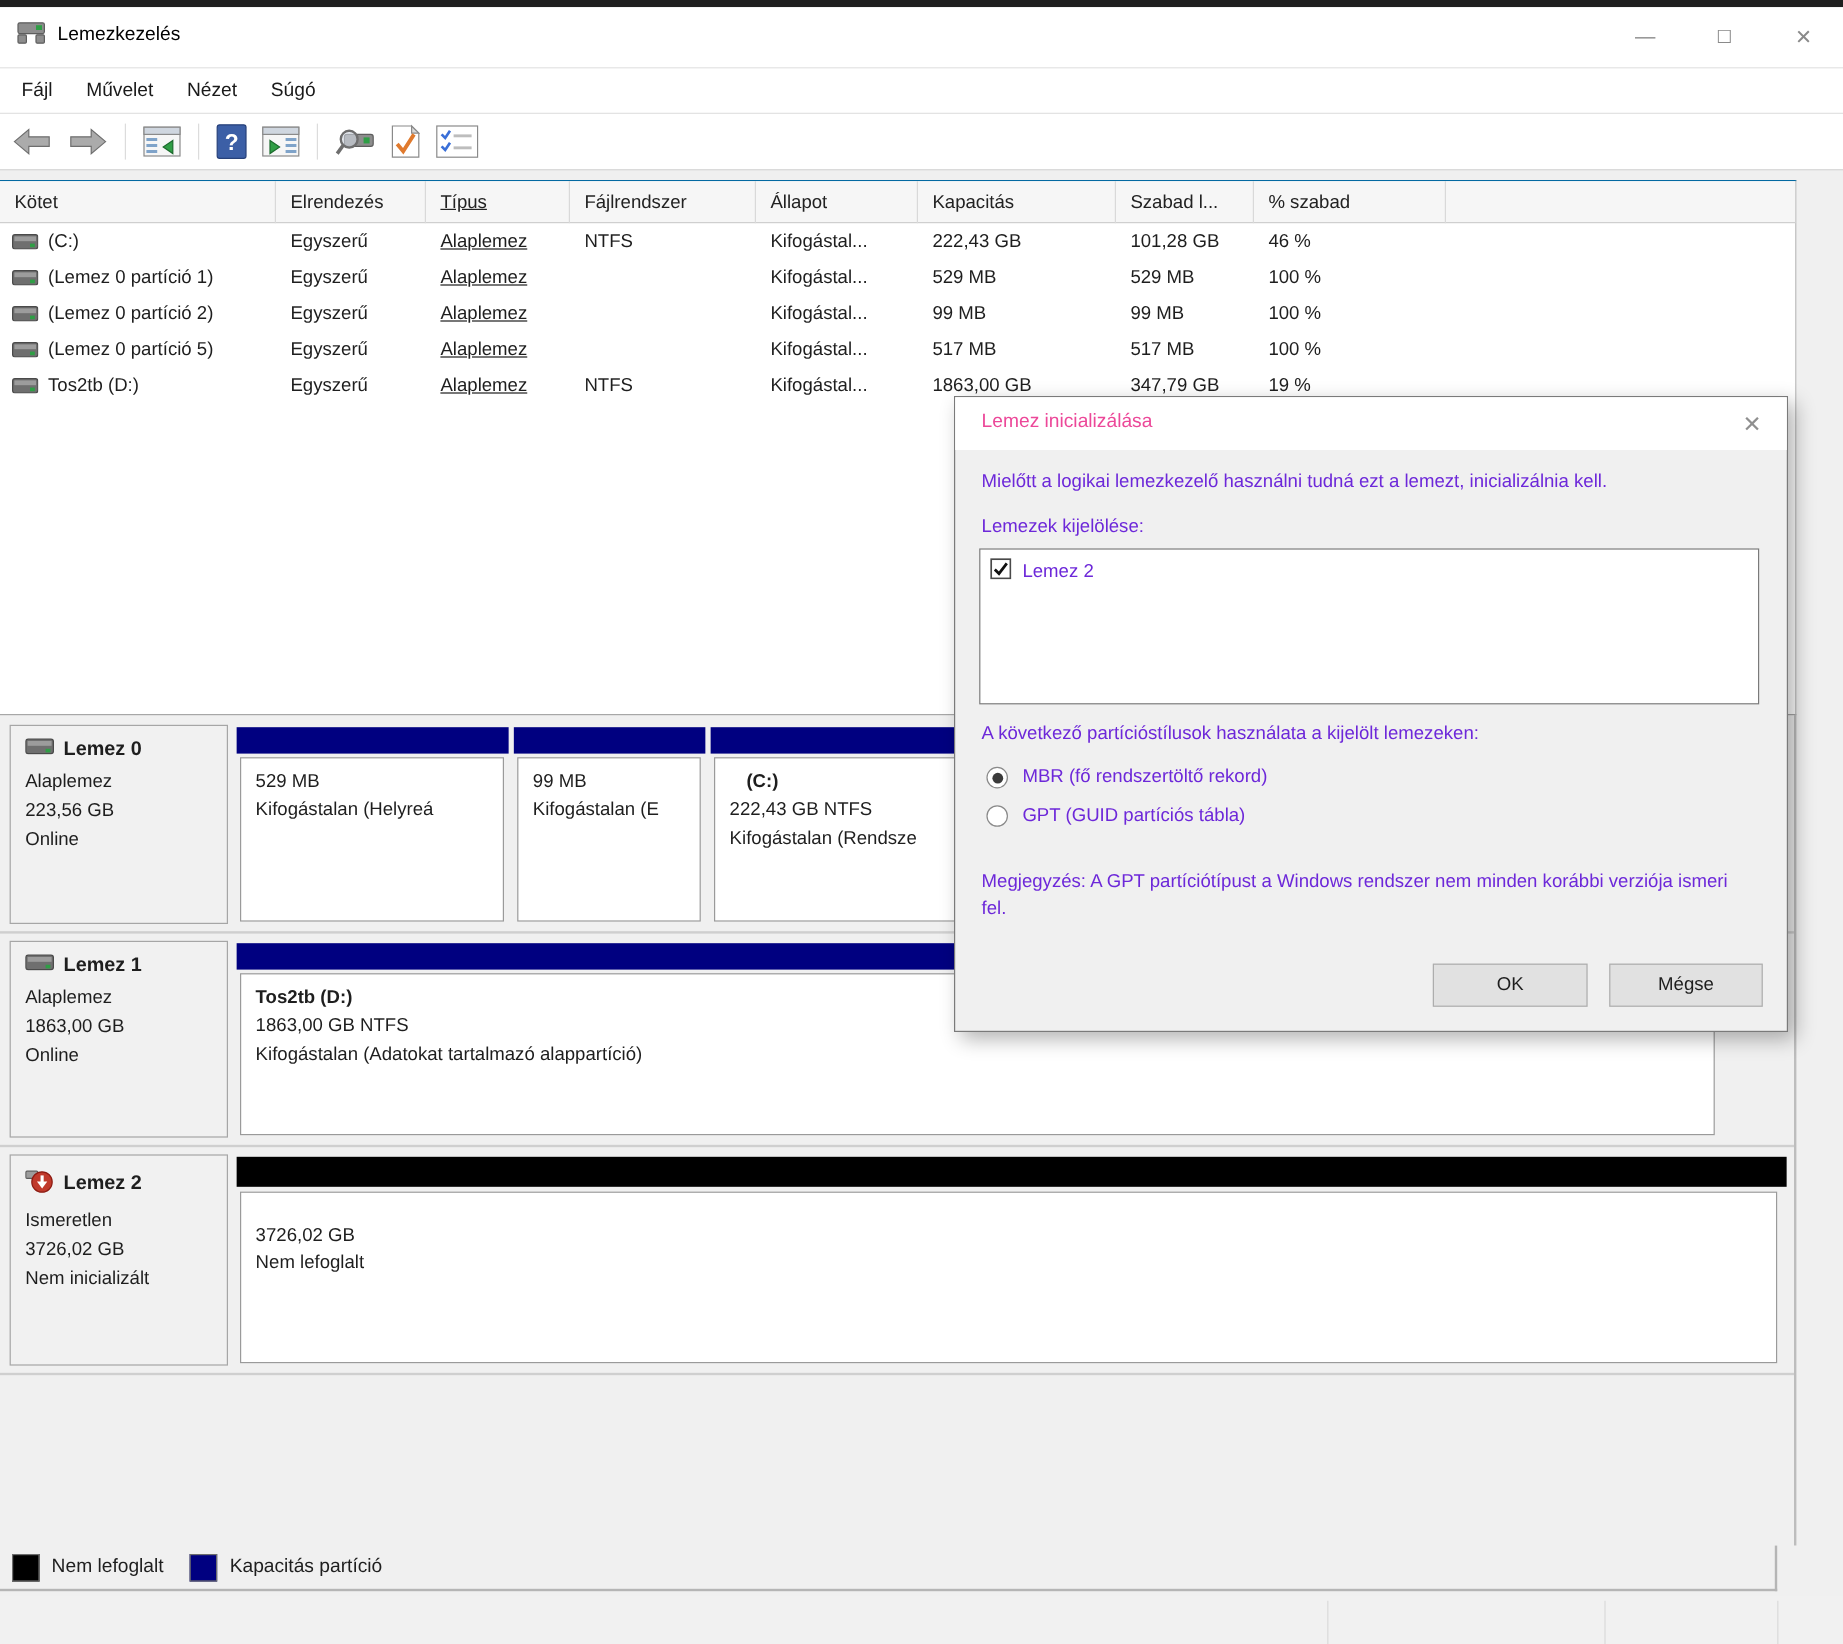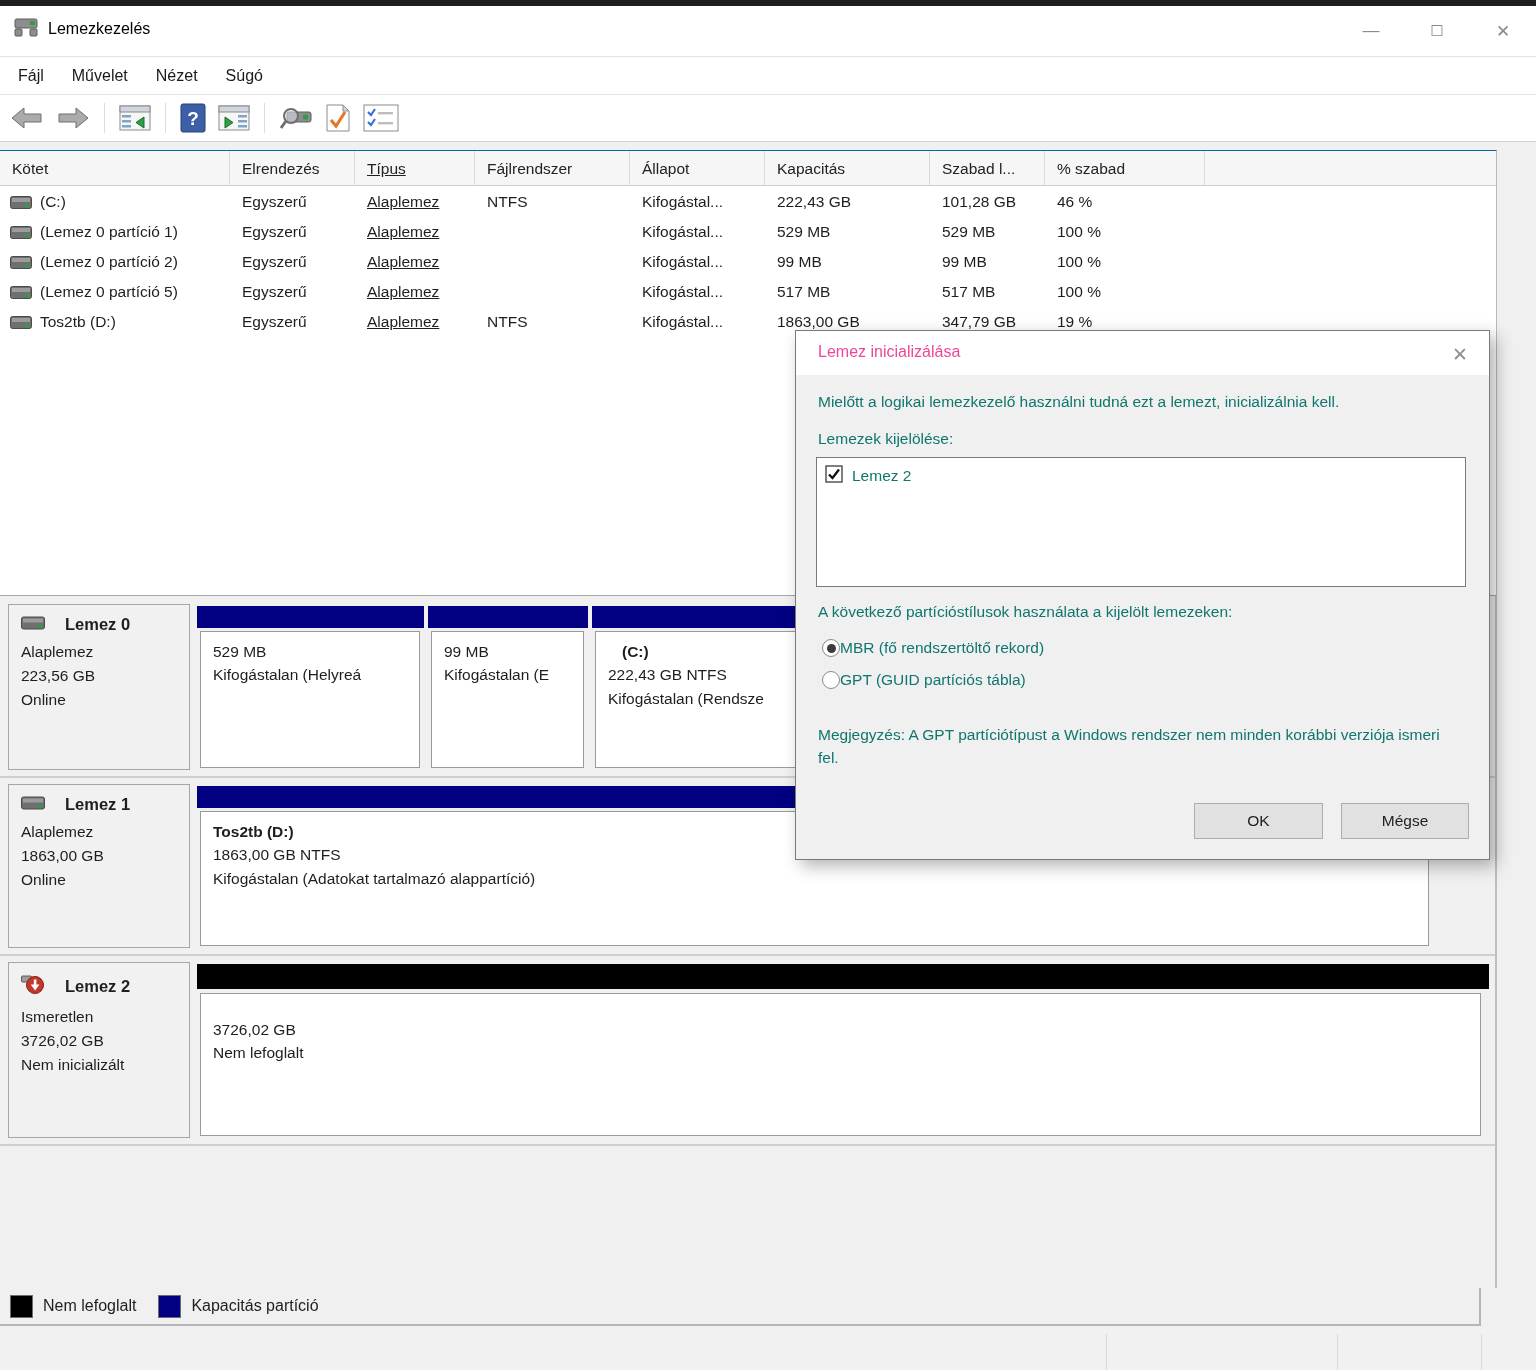--- a/index.html
+++ b/index.html
@@ -43,21 +43,21 @@
   
   .c0{left:0;width:230px;} .c1{left:230px;width:125px;} .c2{left:355px;width:120px;text-decoration:underline;}
   .c3{left:475px;width:155px;} .c4{left:630px;width:135px;} .c5{left:765px;width:165px;}
   .c6{left:930px;width:115px;} .c7{left:1045px;width:160px;} .c8{left:1205px;width:291px;border-right:none;}
   
   .graphical { position:absolute; left:0; top:595px; width:1497px; height:693px; background:#f0f0f0;
                border-top:1px solid #a7a7a7; border-right:2px solid #bdbdbd; }
   .disk-strip { position:absolute; left:0; width:100%; border-bottom:2px solid #cfcfcf; }
   .disk-panel { position:absolute; left:8px; top:4px; bottom:6px; width:182px;
                 background:#f1f1f1; border:1px solid #a6a6a6; padding:10px 0 0 12px; }
-  .disk-name-row { display:flex; align-items:center; gap:20px; margin-bottom:6px; }
+  .disk-name-row { display:flex; align-items:center; gap:8px; margin-bottom:6px; }
   .disk-name { font-size:16.5px; font-weight:bold; }
   .disk-line { font-size:15.5px; line-height:1.55; }
   .part-cell { position:absolute; top:4px; bottom:6px; overflow:hidden; }
   .part-bar { position:absolute; left:0; top:2px; height:22px; width:100%; }
   .bar-primary { background:#000080; }
   .bar-unalloc { background:#000000; }
   .part-box { position:absolute; left:3px; right:4px; top:27px; bottom:2px; background:#ffffff;
               border:1px solid #9a9a9a; padding:8px 12px; overflow:hidden; white-space:nowrap; }
   .part-title { font-size:15.5px; font-weight:bold; line-height:1.5; }
   .part-line { font-size:15.5px; line-height:1.5; }
@@ -72,25 +72,25 @@
   
   .statusbar { position:absolute; left:0; top:1330px; width:100%; height:40px; background:#f1f1f1; }
   .sb-seg { position:absolute; top:4px; height:36px; border-left:1px solid #dadada; }
   
   .dialog { position:absolute; left:795px; top:330px; width:695px; height:530px; background:#f0f0f0;
             border:1px solid #7a7a7a; box-shadow:6px 6px 16px rgba(0,0,0,0.30); z-index:10; }
   .dlg-titlebar { position:absolute; left:0; top:0; width:100%; height:44px; background:#ffffff; }
   .dlg-title { position:absolute; left:22px; top:12px; font-size:16px; color:#ec4899; }
   .dlg-close { position:absolute; right:16px; top:10px; width:26px; height:26px; color:#8f8f8f;
                font-size:19px; display:flex; align-items:center; justify-content:center; }
-  .dlg-text { position:absolute; font-size:15.5px; color:#0f766e; }
+  .dlg-text { position:absolute; font-size:15.5px; color:#6d28d9; }
   .dlg-listbox { position:absolute; left:20px; top:126px; width:650px; height:130px;
                  background:#ffffff; border:1px solid #7a7a7a; }
   .dlg-listitem { display:flex; align-items:center; gap:9px; padding:7px 0 0 8px; }
-  .radio-row { position:absolute; display:flex; align-items:flex-end; }
+  .radio-row { position:absolute; display:flex; align-items:flex-end; gap:12px; }
   .radio { width:18px; height:18px; border:1px solid #8a8a8a; border-radius:50%; background:#fff;
            display:flex; align-items:center; justify-content:center; }
   .radio .dot { width:9px; height:9px; border-radius:50%; background:#3b3b3b; }
   .dlg-btn { position:absolute; top:472px; height:36px; background:#e1e1e1; border:1px solid #adadad;
              font-size:15.5px; display:flex; align-items:center; justify-content:center; }
   .btn-ok { left:398px; width:129px; }
   .btn-cancel { left:545px; width:128px; }
 </style>
 </head>
 <body>

